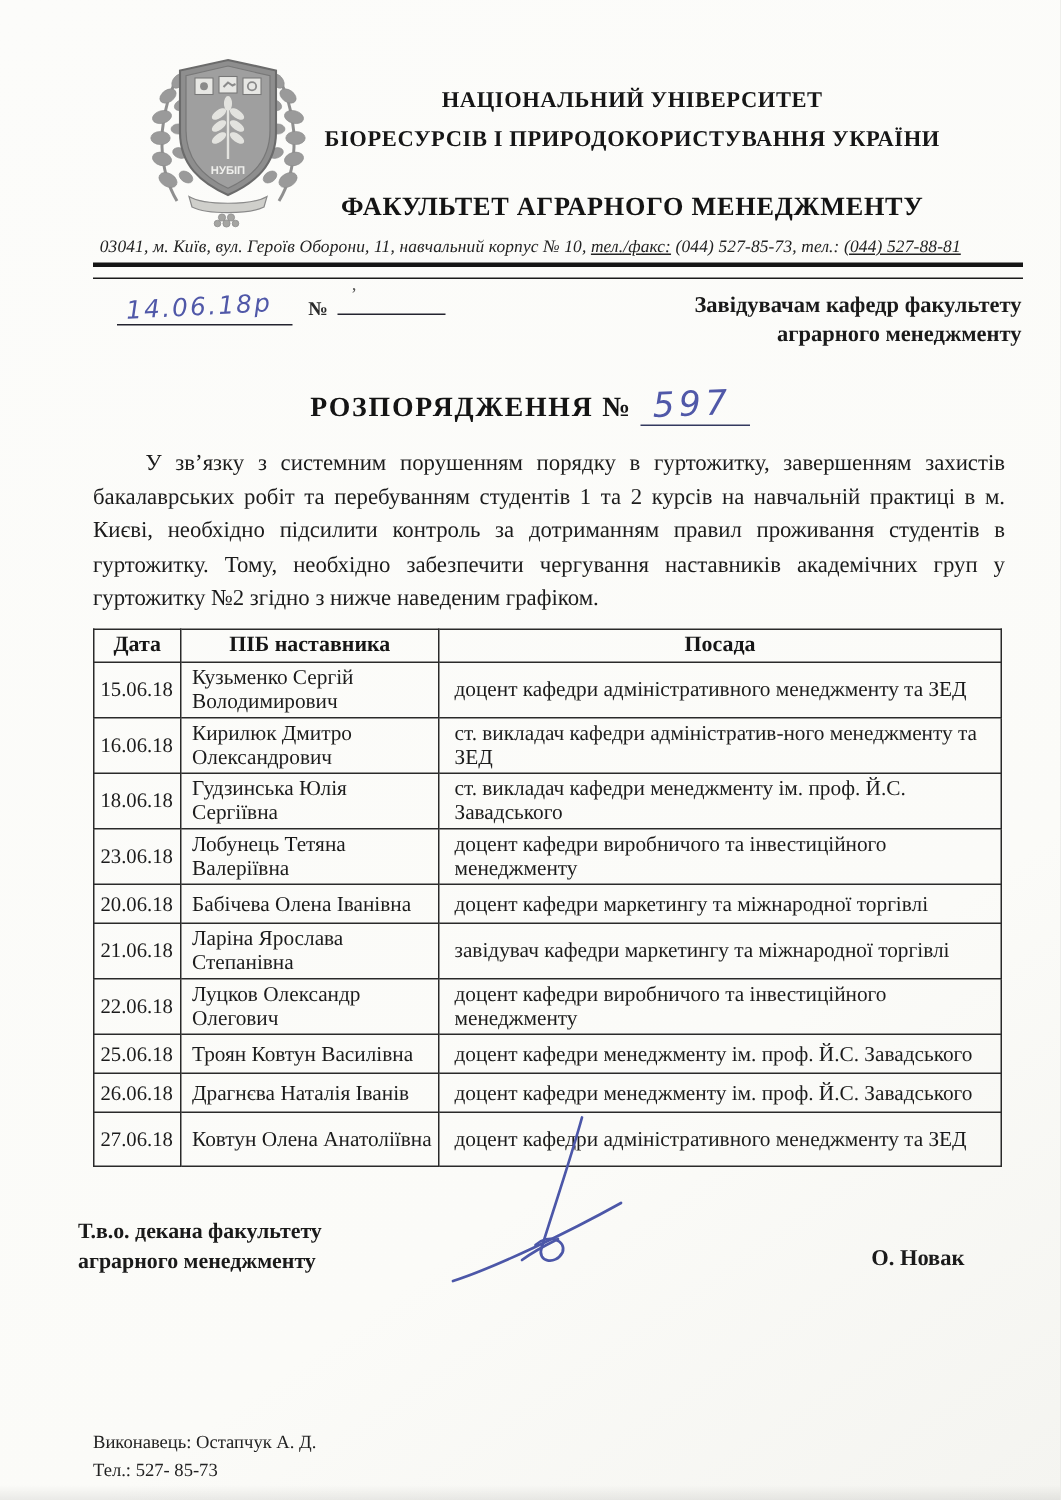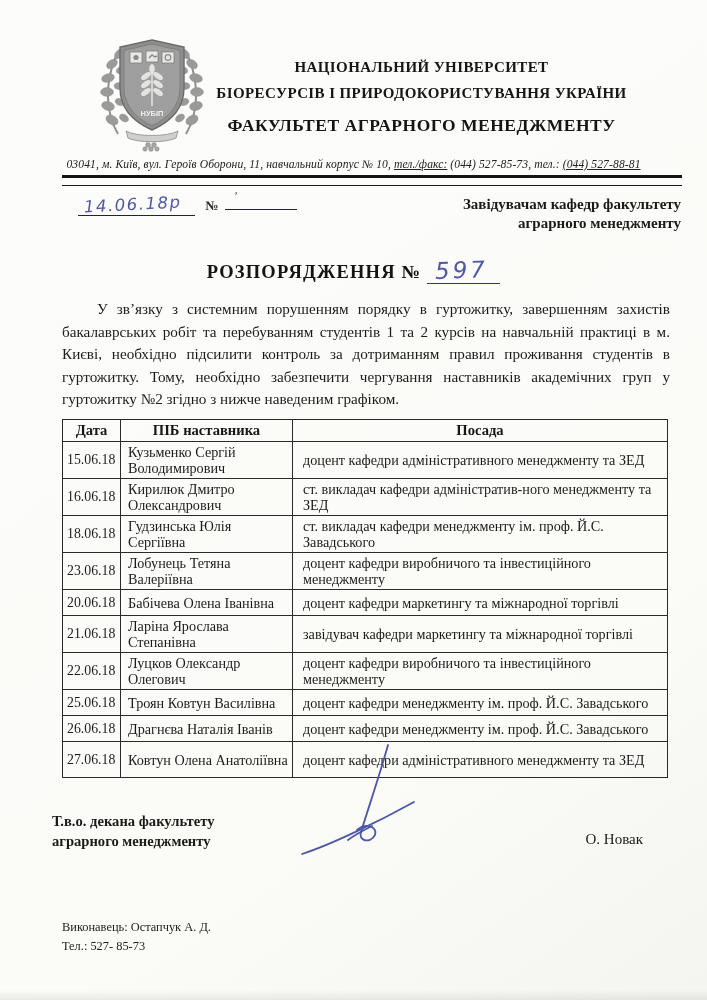--- a/index.html
+++ b/index.html
@@ -17,21 +17,21 @@
     background:linear-gradient(to bottom,rgba(0,0,0,0),rgba(0,0,0,0.07));
     pointer-events:none;
   }
 
   
   .letterhead{display:flex;align-items:flex-start;padding-top:34px;}
   .emblem{width:112px;height:120px;margin-left:96px;flex:0 0 auto;}
   .lh-text{flex:1;text-align:center;padding:26px 80px 0 8px;}
   .lh-line1,.lh-line2{font-weight:bold;font-size:15px;letter-spacing:.4px;line-height:1.0;color:#161616;}
   .lh-line2{margin-top:11px;}
-  .lh-faculty{font-weight:bold;font-size:17.5px;letter-spacing:.5px;margin-top:14px;color:#141414;}
+  .lh-faculty{font-weight:bold;font-size:17.5px;letter-spacing:.5px;margin-top:26px;color:#141414;}
   .address-line{
     text-align:center;font-style:italic;font-size:11.6px;letter-spacing:.1px;
     margin:4px 20px 0 20px;color:#222;
   }
   .address-line .u{text-decoration:underline;}
 
   .double-rule{
     margin:4px 25px 0 62px;height:7px;
     border-top:3.6px solid #151515;border-bottom:1.4px solid #1a1a1a;
   }
@@ -70,25 +70,25 @@
   .schedule col.c-name{width:172px;}
   .schedule td.date-cell{padding:2px 2px 2px 4px;font-size:13.8px;}
   .schedule td.name-cell{padding:2px 4px 2px 7px;line-height:16px;}
   .schedule td.position-cell{padding:2px 4px 2px 10px;line-height:16px;margin-left:48px;}
   .schedule tr.tall td{height:31px;}
   .schedule tr.short td{height:21px;}
 
   
   .signature-row{display:flex;justify-content:space-between;margin:34px 64px 0 52px;}
   .sig-position{font-weight:bold;font-size:14.6px;line-height:1.35;color:#1a1a1a;}
-  .sig-name{font-weight:normal;font-size:15px;align-self:center;margin-top:14px;color:#1a1a1a;}
+  .sig-name{font-weight:bold;font-size:15px;align-self:center;margin-top:14px;color:#1a1a1a;}
   .sig-squiggle{position:absolute;left:296px;top:742px;pointer-events:none;}
 
   
-  .exec-footer{position:absolute;left:62px;top:918px;font-size:12.4px;line-height:1.5;color:#222;}
+  .exec-footer{position:absolute;left:62px;top:952px;font-size:12.4px;line-height:1.5;color:#222;}
 </style>
 </head>
 <body>
 
 <div class="page">
 
   <header class="letterhead">
     <div class="emblem">
       <svg viewBox="0 0 112 120" width="112" height="120" aria-hidden="true">
 

